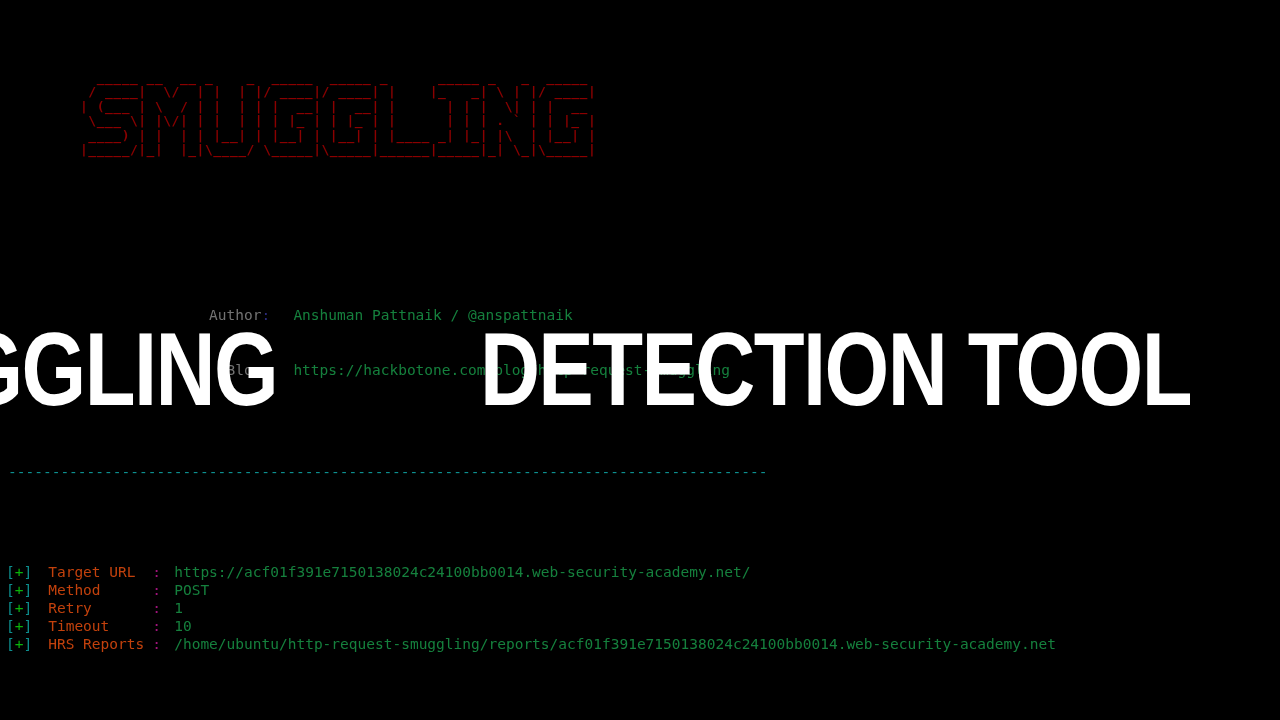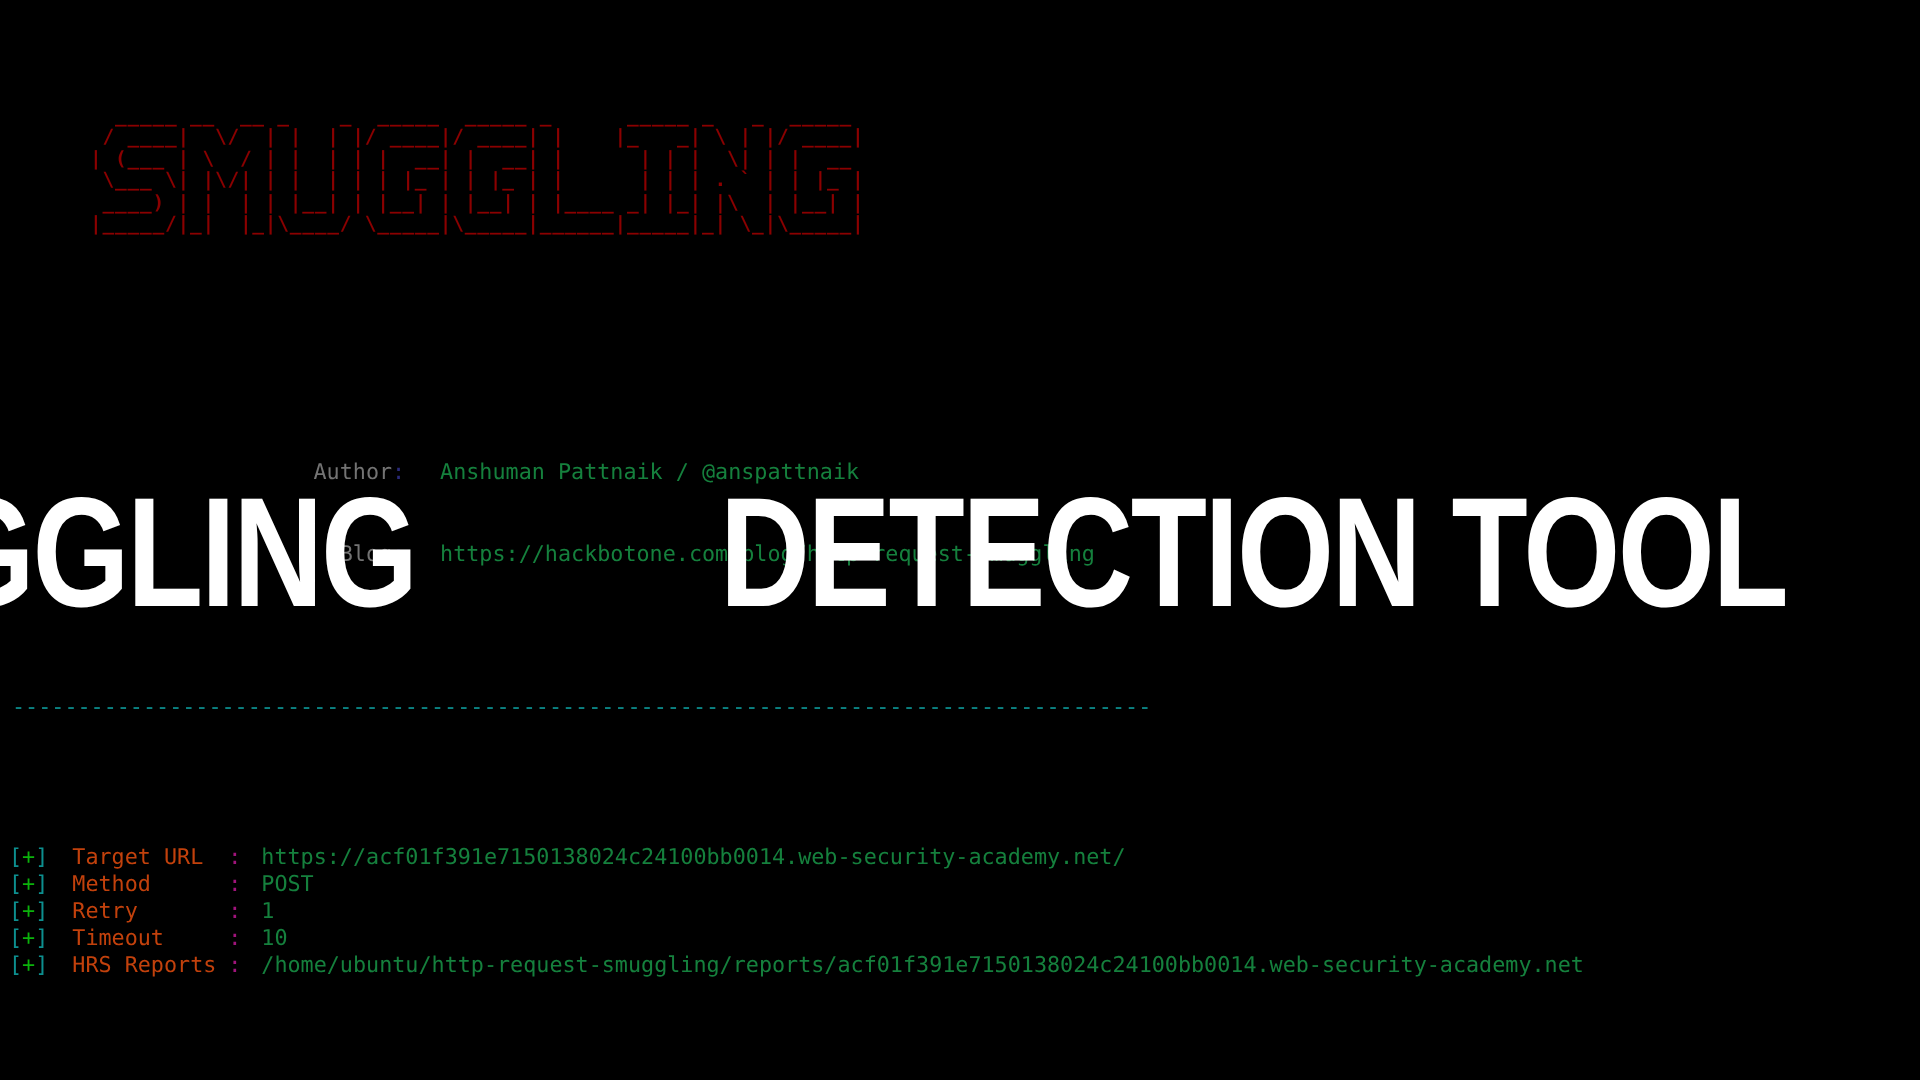--- a/index.html
+++ b/index.html
@@ -30,21 +30,21 @@
   }
 
   
   #banner {
     color: #8b0000;
     font-family: "DejaVu Sans Mono", "Liberation Mono", monospace;
     font-size: 13px;
     line-height: 14.5px;
     white-space: pre;
     letter-spacing: 0.5px;
-    padding-left: 60px;
+    padding-left: 80px;
     padding-top: 3px;
     font-weight: bold;
   }
 
   
   #meta {
     padding-left: 113px;
     padding-top: 26px;
   }
   .meta-row { height: 18.5px; }

